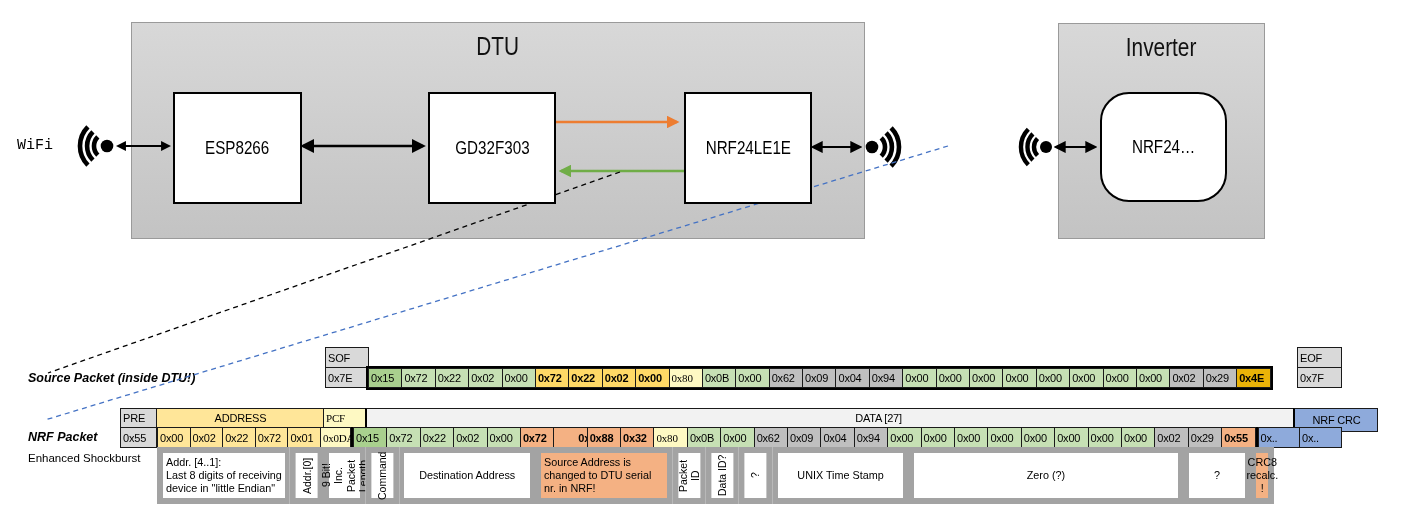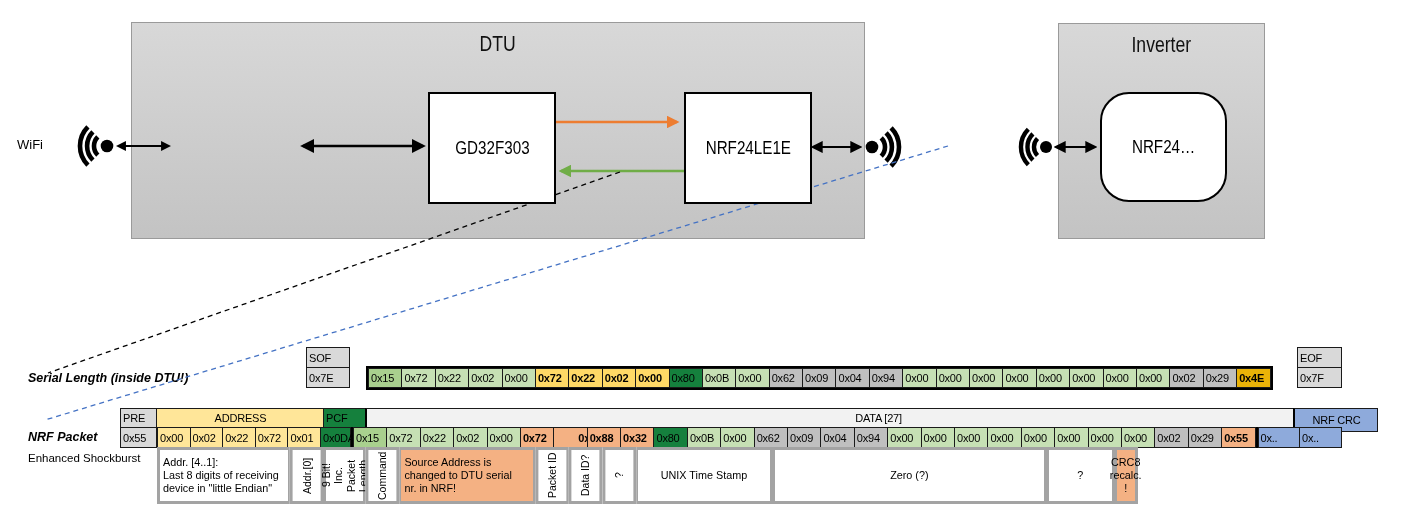--- a/index.html
+++ b/index.html
@@ -1,53 +1,53 @@
 <!DOCTYPE html>
 <html><head>
 <meta charset="utf-8">
 <style>
   html,body{margin:0;padding:0;background:#fff;}
   #stage{position:relative;width:1406px;height:523px;background:#fff;overflow:hidden;
          font-family:"Liberation Sans",sans-serif;color:#000;}
   
   .panel{position:absolute;background:linear-gradient(#d8d8d8,#c3c3c3);border:1px solid #9a9a9a;}
-  .panel-title{position:absolute;left:0;right:0;top:8px;text-align:center;font-size:22px;color:#111;}
+  .panel-title{position:absolute;left:0;right:0;top:8px;text-align:center;font-size:26px;color:#111;}
   .comp{position:absolute;background:#fff;border:2.5px solid #000;display:flex;align-items:center;justify-content:center;font-size:19px;}
   .cond{display:inline-block;transform:scaleX(.8);white-space:nowrap;}
-  .wifi-label{position:absolute;font-size:13px;}
+  .wifi-label{position:absolute;font-size:15px;font-family:Liberation Mono, monospace;}
   svg.overlay{position:absolute;left:0;top:0;z-index:5;}
   
   .lbl-bi{position:absolute;font-size:12.5px;font-weight:bold;font-style:italic;white-space:nowrap;}
   .lbl{position:absolute;font-size:11.5px;white-space:nowrap;}
   .trow{position:absolute;display:flex;z-index:6;}
   .cells{display:flex;}
   .cell,.hcell{height:21px;box-sizing:border-box;border:1px solid #1a1a1a;margin-left:-1px;
     display:flex;align-items:center;padding-left:2px;font-size:11px;letter-spacing:-0.2px;background:#fff;flex:none;}
   .cell:first-child,.hcell:first-child{margin-left:0;}
   .hcell.center{justify-content:center;padding-left:1px;}
   .stack{position:absolute;z-index:6;}
   .stack .hcell,.stack .cell{margin-left:0;margin-top:-1px;}
   .stack .hcell:first-child{margin-top:0;}
   .serial-bytes{border:2px solid #000;}
   .serial-bytes .cell{height:20px;}
   .tl{border-left:2px solid #000;}
   
   .ann{align-items:stretch;}
-  .acell{box-sizing:border-box;border:3px solid #a3a3a3;margin-left:-1px;flex:none;
+  .acell{box-sizing:border-box;border:6px solid #a3a3a3;margin-left:-1px;flex:none;
     display:flex;align-items:center;justify-content:center;text-align:center;
     font-size:10.8px;line-height:1.22;white-space:pre-line;background:#fff;}
   .acell:first-child{margin-left:0;}
   .acell.left{justify-content:flex-start;text-align:left;padding-left:3px;}
   .acell.vert{writing-mode:vertical-rl;transform:rotate(180deg);font-size:10.5px;line-height:1.15;}
   
   .c-gray{background:#D9D9D9;} .c-mg{background:#BFBFBF;}
   .c-g2{background:#A9D08E;}  .c-g{background:#C6E0B4;}
   .c-y{background:#FFE699;}   .c-yb{background:#FFD966;font-weight:bold;}
   .c-o{background:#eab308;font-weight:bold;}
-  .c-b{background:#15803d;}   .c-bb{background:#8EAADB;}
+  .c-b{background:#fef9c3;font-family:Liberation Serif, serif;}   .c-bb{background:#8EAADB;}
   .c-s{background:#F4B183;}   .c-sb{background:#F4B183;font-weight:bold;}
   .c-band{background:#F2F2F2;}
   .band-label{transform:translateX(48px);}
 </style>
 </head>
 <body>
 
 <div id="stage">
 
   <div class="panel" style="left:131px;top:22px;width:732px;height:215px;">
@@ -96,36 +96,39 @@
     <line x1="813" y1="147" x2="860" y2="147" stroke="#000" stroke-width="2.2" marker-start="url(#mB)" marker-end="url(#mB)"></line>
     <line x1="1056" y1="147" x2="1095" y2="147" stroke="#000" stroke-width="2.2" marker-start="url(#mB)" marker-end="url(#mB)"></line>
 
     <line x1="554" y1="122" x2="677" y2="122" stroke="#ED7D31" stroke-width="2.5" marker-end="url(#mO)"></line>
     <line x1="684" y1="171" x2="561" y2="171" stroke="#70AD47" stroke-width="2.5" marker-end="url(#mG)"></line>
 
     <line x1="620" y1="172" x2="48" y2="373" stroke="#000" stroke-width="1.3" stroke-dasharray="5 4"></line>
     <line x1="948" y1="146" x2="45" y2="420" stroke="#4472C4" stroke-width="1.3" stroke-dasharray="5 4"></line>
   </svg>
 
+  <div class="comp" style="left:173px;top:92px;width:125px;height:108px;z-index:6;">
+      <span class="cond">ESP8266</span>
+    </div>
   <div class="comp" style="left:428px;top:92px;width:124px;height:108px;z-index:6;">
       <span class="cond">GD32F303</span>
     </div>
   <div class="comp" style="left:684px;top:92px;width:124px;height:108px;z-index:6;">
       <span class="cond">NRF24LE1E</span>
     </div>
   <div class="comp" style="left:1100px;top:92px;width:123px;height:106px;z-index:6;border-radius:29px;">
       <span class="cond">NRF24…</span>
     </div>
   <div class="wifi-label" style="left:17px;top:137px;">WiFi</div>
 
-  <div class="lbl-bi" style="left:28px;top:371px;">Serial Length (inside DTU!)</div>
+  <div class="lbl-bi" style="left:28px;top:371px;">Source Packet (inside DTU!)</div>
   <div class="lbl-bi" style="left:28px;top:430px;">NRF Packet</div>
   <div class="lbl" style="left:28px;top:452px;">Enhanced Shockburst</div>
 
-  <div class="stack" style="left:306px;top:347px;">
+  <div class="stack" style="left:325px;top:347px;">
     <div class="hcell c-gray" style="width:44px;">SOF</div>
     <div class="cell c-gray" style="width:44px;">0x7E</div>
   </div>
 
   <div class="trow serial-bytes" style="left:366px;top:366px;">
     <div class="cells">
         <div class="cell c-g2" style="width: 34.4px;">0x15</div>
         <div class="cell c-g" style="width: 34.4px;">0x72</div>
         <div class="cell c-g" style="width: 34.4px;">0x22</div>
         <div class="cell c-g" style="width: 34.4px;">0x02</div>
@@ -217,20 +220,21 @@
 
   <div class="trow ann" style="left:157px;top:447px;height:57px;">
       <div class="acell left" style="width: 134.4px;">Addr. [4..1]:
 Last 8 digits of receiving
 device in "little Endian"</div>
       <div class="acell vert" style="width: 33.6px;">Addr.[0]</div>
       <div class="acell vert" style="width: 43px;">9 Bit!
 Inc. Packet
 Length</div>
       <div class="acell vert tl" style="width: 34.4px;">Command</div>
+      <div class="acell" style="width: 137.6px;">Destination Address</div>
       <div class="acell c-s left" style="width: 137.6px;">Source Address is
 changed to DTU serial
 nr. in NRF!</div>
       <div class="acell vert" style="width: 34.4px;">Packet ID</div>
       <div class="acell vert" style="width: 34.4px;">Data ID?</div>
       <div class="acell vert" style="width: 34.4px;">?</div>
       <div class="acell" style="width: 137.6px;">UNIX Time Stamp</div>
       <div class="acell" style="width: 275.2px;">Zero (?)</div>
       <div class="acell" style="width: 68.8px;">?</div>
       <div class="acell c-s" style="width: 24px;">CRC8

